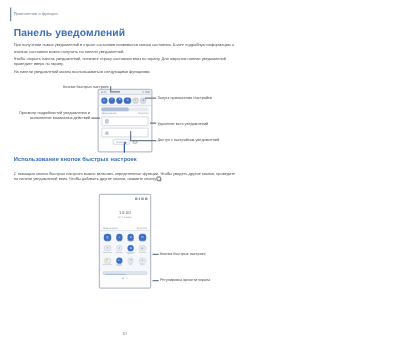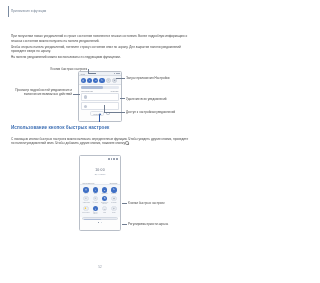--- a/index.html
+++ b/index.html
@@ -224,20 +224,21 @@
 </head>
 <body>
 
 <div class="page">
 
   <div class="header-rule"></div>
   <div class="header">
     <span class="header-text">Приложения и функции</span>
   </div>
 
+  <div class="title">Панель уведомлений</div>
 
   <div class="para" id="p1">При получении новых уведомлений в строке состояния появляются значки состояния. Более подробную информацию о значках состояния можно получить на панели уведомлений.</div>
   <div class="para" id="p2">Чтобы открыть панель уведомлений, потяните строку состояния вниз по экрану. Для закрытия панели уведомлений проведите вверх по экрану.</div>
   <div class="para" id="p3">На панели уведомлений можно воспользоваться следующими функциями.</div>
 
   <div class="phone1">
     <div class="p1-statusbar">
       <span class="p1-sb-left">10:00</span>
       <span class="p1-sb-right">
         <span class="sb-dot"></span>

